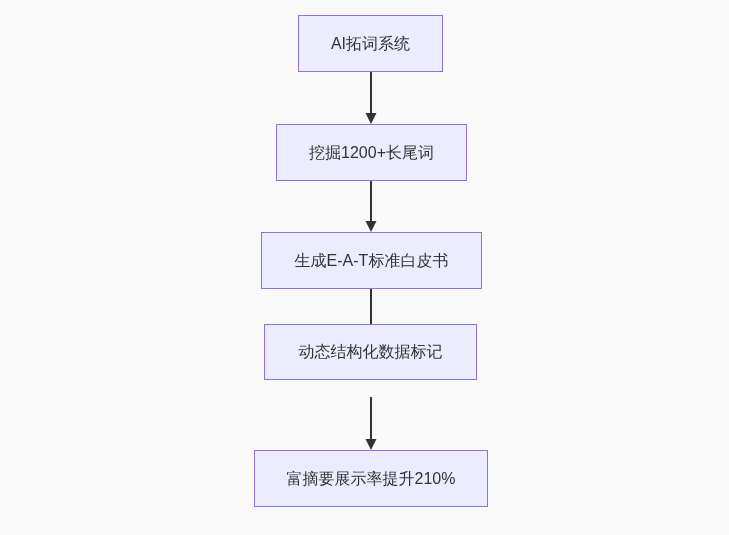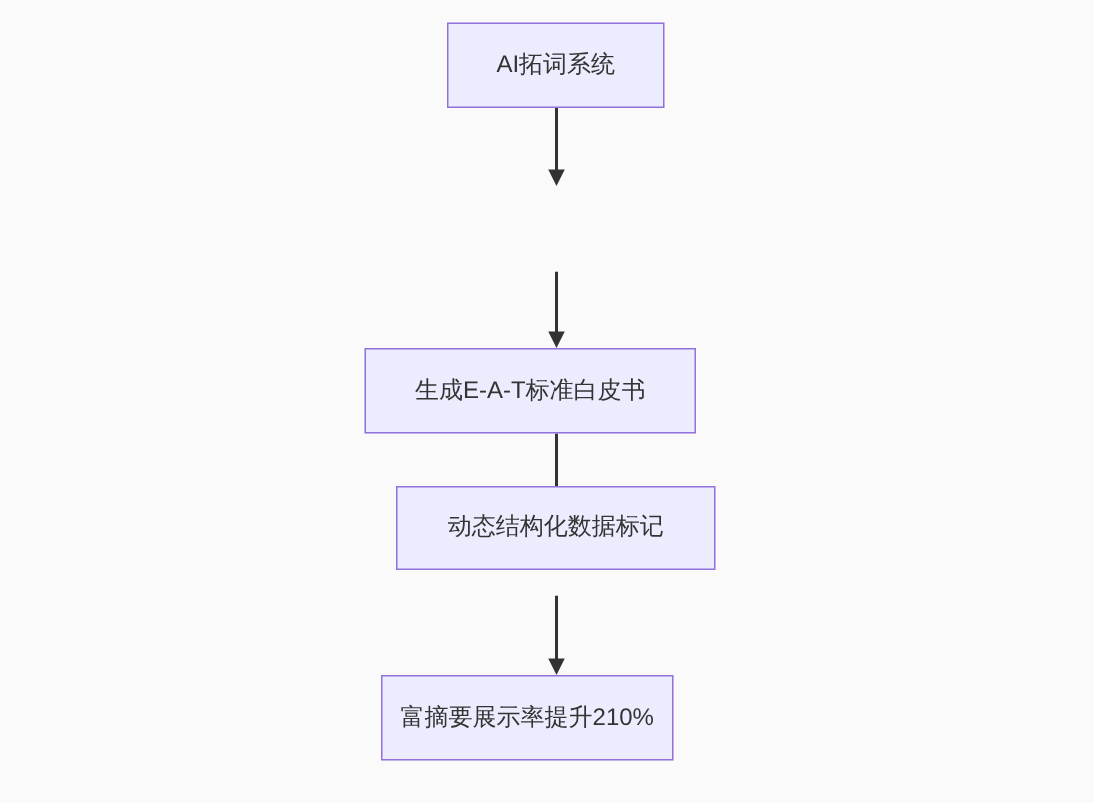--- a/index.html
+++ b/index.html
@@ -49,41 +49,44 @@
 
   <div class="node" style="left:298px;top:15px;width:145px;height:57px;">
     <span>AI拓词系统</span>
   </div>
 
   <svg class="arrow" style="left:364px;top:72px;" width="14" height="52">
     <line x1="7" y1="0" x2="7" y2="42"></line>
     <polygon points="1.5,41 12.5,41 7,52"></polygon>
   </svg>
 
+  <div class="node" style="left:276px;top:124px;width:191px;height:57px;">
+    <span>挖掘1200+长尾词</span>
+  </div>
 
   <svg class="arrow" style="left:364px;top:181px;" width="14" height="51">
     <line x1="7" y1="0" x2="7" y2="41"></line>
     <polygon points="1.5,40 12.5,40 7,51"></polygon>
   </svg>
 
-  <div class="node" style="left:243px;top:232px;width:221px;height:57px;">
+  <div class="node" style="left:261px;top:232px;width:221px;height:57px;">
     <span>生成E-A-T标准白皮书</span>
   </div>
 
   <svg class="arrow" style="left:364px;top:289px;" width="14" height="52">
     <line x1="7" y1="0" x2="7" y2="42"></line>
     <polygon points="1.5,41 12.5,41 7,52"></polygon>
   </svg>
 
   <div class="node" style="left:264px;top:324px;width:213px;height:56px;">
     <span>动态结构化数据标记</span>
   </div>
 
   <svg class="arrow" style="left:364px;top:397px;" width="14" height="53">
     <line x1="7" y1="0" x2="7" y2="43"></line>
     <polygon points="1.5,42 12.5,42 7,53"></polygon>
   </svg>
 
-  <div class="node" style="left:254px;top:450px;width:195px;height:57px;">
+  <div class="node" style="left:254px;top:450px;width:234px;height:57px;">
     <span>富摘要展示率提升210%</span>
   </div>
 
 </div>
 
 </body></html>

